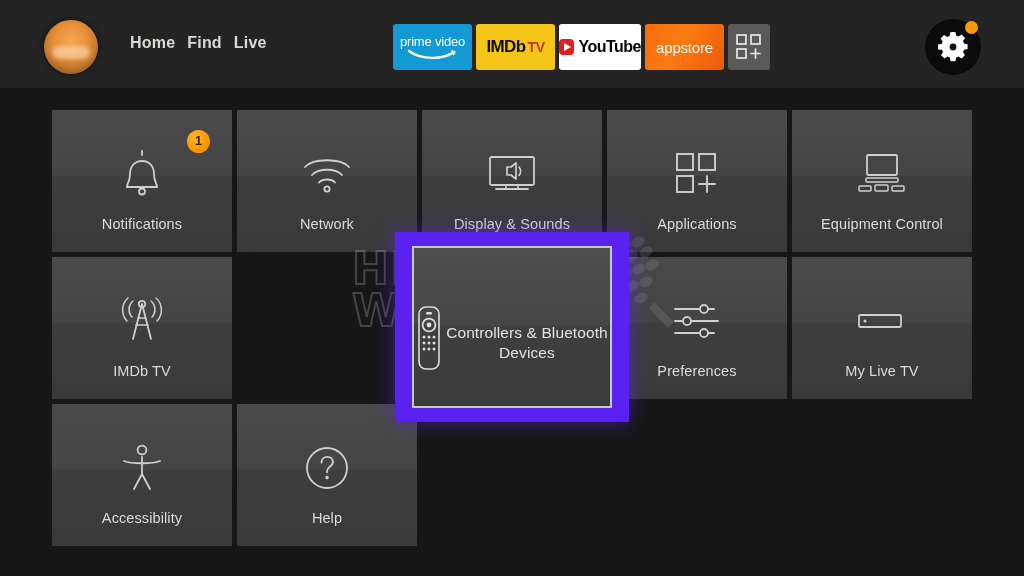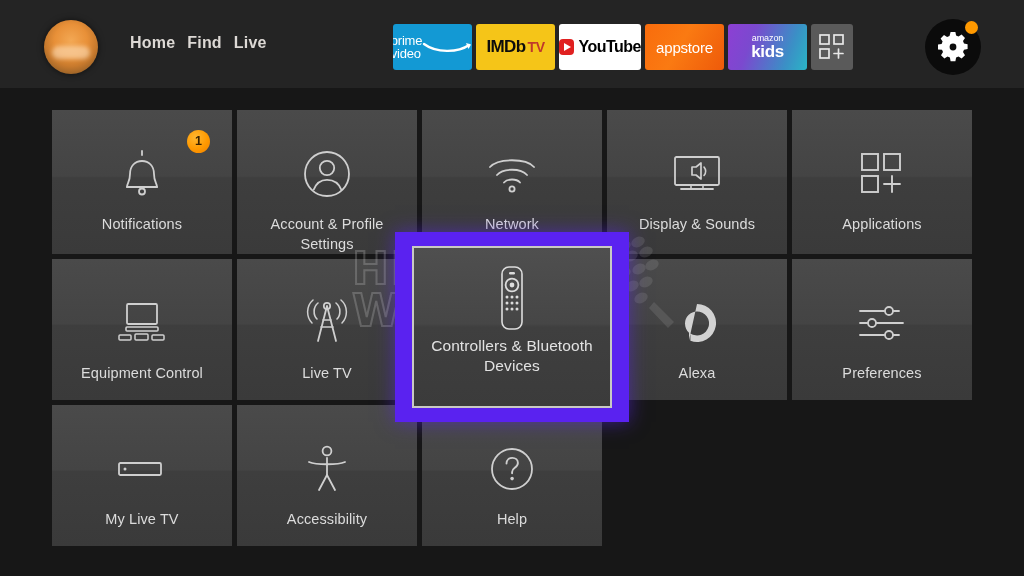--- a/index.html
+++ b/index.html
@@ -66,21 +66,21 @@
     width: 79px; height: 46px;
     border-radius: 3px;
     display: flex;
     align-items: center;
     justify-content: center;
     overflow: hidden;
     position: relative;
   }
   .apptile.wide { width: 82px; }
 
-  .t-prime { background: #1399d4; flex-direction: row; }
+  .t-prime { background: #1399d4; flex-direction: column; }
   .t-prime .pv-word {
     color: #fff; font-size: 13px; line-height: 13px;
     letter-spacing: -.2px;
   }
   .t-prime .pv-smile {
     width: 52px; height: 11px; margin-top: 1px;
     position: relative;
   }
   .t-prime .pv-smile svg { display:block; }
 
@@ -190,21 +190,21 @@
     z-index: 30;
     background: #5a22f0;
     padding: 0;
     box-shadow: 0 0 18px rgba(90,34,240,.55);
   }
   .tile.focused .inner {
     position:absolute;
     left: 17px; top: 14px; right: 17px; bottom: 14px;
     border: 2px solid #c9c9c4;
     background: linear-gradient(180deg,#4f4f4f 0%,#464646 48%,#3f3f3f 50%,#3b3b3b 100%);
-    display:flex; flex-direction:column; align-items:center;
+    display:flex; flex-direction:row; align-items:center;
     padding-top: 22px;
   }
   .tile.focused .label {
     margin-top: 10px;
     font-size: 15.5px;
     max-width: 185px;
     color: #e2e2e2;
   }
 
   
@@ -275,24 +275,20 @@
       <div class="apptile wide t-youtube">
         <div class="yt-play"></div>
         <span class="yt-word">YouTube</span>
       </div>
 
 
       <div class="apptile t-appstore">
         <span>appstore</span>
       </div>
 
-      <div class="apptile t-kids">
-        <div class="k1">amazon</div>
-        <div class="k2">kids</div>
-      </div>
 
       <div class="apptile t-addapp">
         <svg width="30" height="30" viewBox="0 0 30 30">
           <rect x="3" y="3" width="9" height="9" fill="none" stroke="#e8e8e8" stroke-width="1.7"></rect>
           <rect x="17" y="3" width="9" height="9" fill="none" stroke="#e8e8e8" stroke-width="1.7"></rect>
           <rect x="3" y="17" width="9" height="9" fill="none" stroke="#e8e8e8" stroke-width="1.7"></rect>
           <path d="M21.5 17 V26 M17 21.5 H26" stroke="#e8e8e8" stroke-width="1.7" stroke-linecap="round"></path>
         </svg>
       </div>
     </div>
@@ -315,30 +311,20 @@
         <svg width="48" height="52" viewBox="0 0 48 52">
           <path d="M24 7 V3" stroke="#cfcfcf" stroke-width="1.8" stroke-linecap="round"></path>
           <path d="M9 39 c0-4 3-5 3-13 0-8 5-13 12-13s12 5 12 13c0 8 3 9 3 13z" fill="none" stroke="#cfcfcf" stroke-width="1.8" stroke-linejoin="round"></path>
           <path d="M9 39 H39" stroke="#cfcfcf" stroke-width="1.8" stroke-linecap="round"></path>
           <circle cx="24" cy="43.5" r="3" fill="none" stroke="#cfcfcf" stroke-width="1.8"></circle>
         </svg>
       </div>
       <div class="label">Notifications</div>
     </div>
 
-    <div class="tile">
-      <div class="icon">
-        <svg width="50" height="50" viewBox="0 0 50 50">
-          <circle cx="25" cy="25" r="22" fill="none" stroke="#cfcfcf" stroke-width="1.8"></circle>
-          <circle cx="25" cy="19" r="7.2" fill="none" stroke="#cfcfcf" stroke-width="1.8"></circle>
-          <path d="M11.5 41 c2.6-7 7.4-10.2 13.5-10.2 S36.9 34 39.5 41" fill="none" stroke="#cfcfcf" stroke-width="1.8"></path>
-        </svg>
-      </div>
-      <div class="label">Account &amp; Profile Settings</div>
-    </div>
 
     <div class="tile">
       <div class="icon">
         <svg width="52" height="40" viewBox="0 0 52 40">
           <path d="M4 13 C12 4, 40 4, 48 13" fill="none" stroke="#cfcfcf" stroke-width="1.8" stroke-linecap="round"></path>
           <path d="M11 21 C17 14, 35 14, 41 21" fill="none" stroke="#cfcfcf" stroke-width="1.8" stroke-linecap="round"></path>
           <path d="M18 28.5 C21.5 24.5, 30.5 24.5, 34 28.5" fill="none" stroke="#cfcfcf" stroke-width="1.8" stroke-linecap="round"></path>
           <circle cx="26" cy="35" r="2.6" fill="none" stroke="#cfcfcf" stroke-width="1.8"></circle>
         </svg>
       </div>
@@ -388,21 +374,21 @@
         <svg width="50" height="48" viewBox="0 0 50 48">
           <path d="M25 7 L16 42 M25 7 L34 42" fill="none" stroke="#cfcfcf" stroke-width="1.8" stroke-linecap="round"></path>
           <path d="M19 28 H31 M21 21 H29" stroke="#cfcfcf" stroke-width="1.6" stroke-linecap="round"></path>
           <circle cx="25" cy="7" r="3.2" fill="none" stroke="#cfcfcf" stroke-width="1.7"></circle>
           <path d="M16 4 C11 8, 11 16, 15 20" fill="none" stroke="#cfcfcf" stroke-width="1.6" stroke-linecap="round"></path>
           <path d="M34 4 C39 8, 39 16, 35 20" fill="none" stroke="#cfcfcf" stroke-width="1.6" stroke-linecap="round"></path>
           <path d="M11 1 C4 7, 4 18, 10 24" fill="none" stroke="#cfcfcf" stroke-width="1.5" stroke-linecap="round"></path>
           <path d="M39 1 C46 7, 46 18, 40 24" fill="none" stroke="#cfcfcf" stroke-width="1.5" stroke-linecap="round"></path>
         </svg>
       </div>
-      <div class="label">Live TV</div>
+      <div class="label">IMDb TV</div>
     </div>
 
     <div style="visibility:hidden"></div>
 
     <div class="tile">
       <div class="icon">
         <svg width="46" height="46" viewBox="0 0 46 46">
           <path d="M23 4 a19 19 0 11-6.6 36.8 l0-7.4 a12 12 0 106.6-22 a12 12 0 00-12 12 c0 4 1.6 7.2 4 9.4 l0 7.4" fill="#d2d2d2"></path>
         </svg>
       </div>

